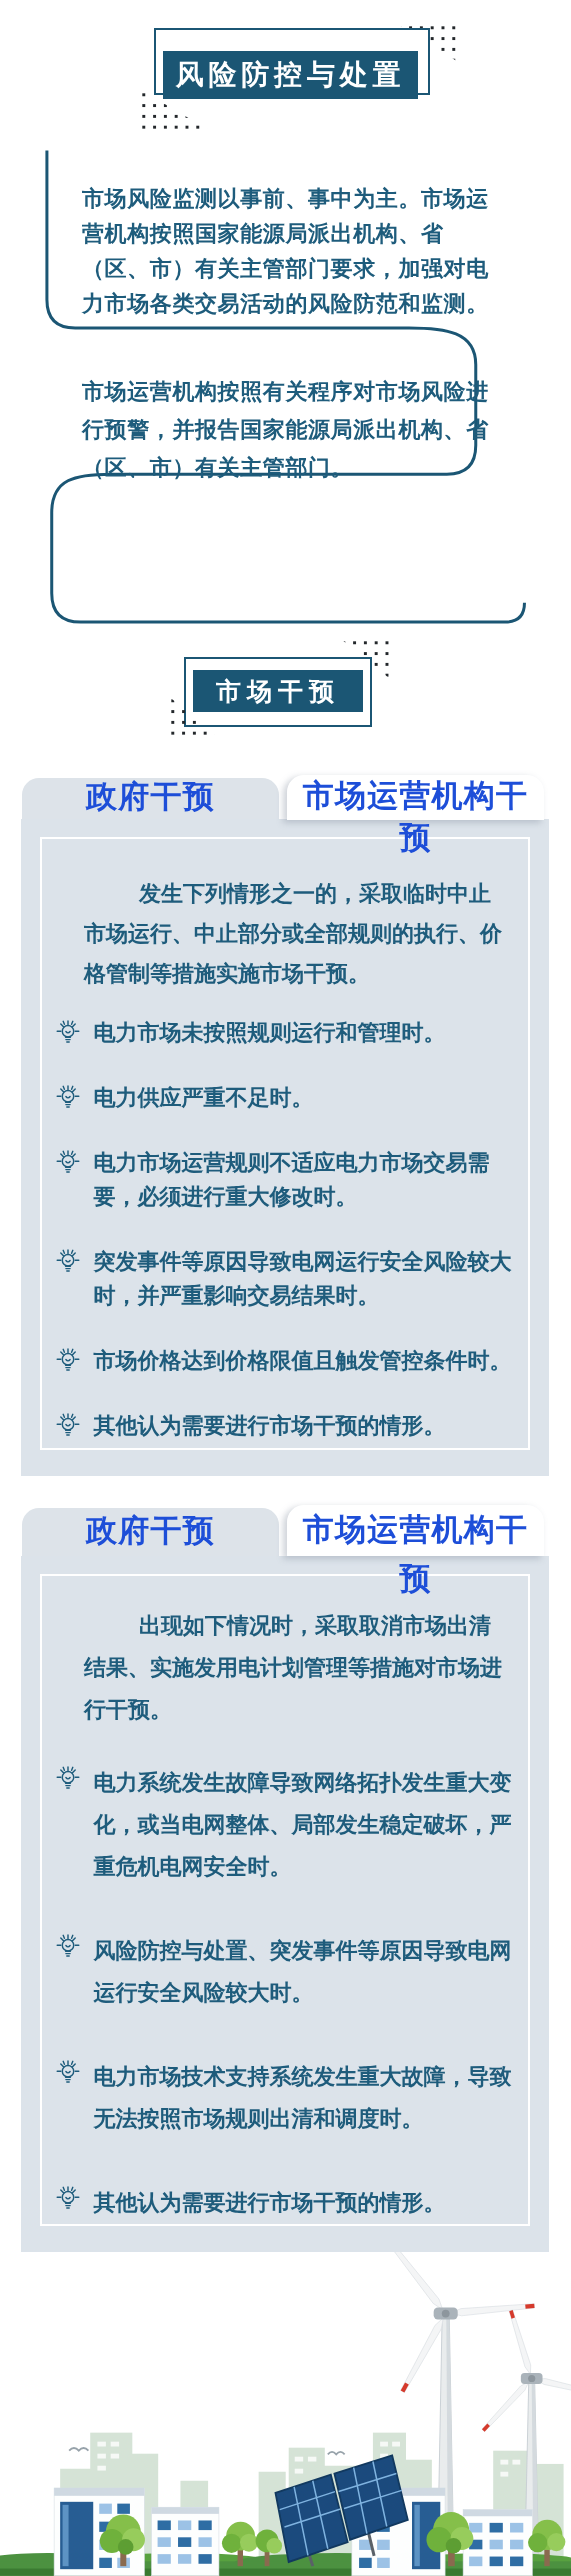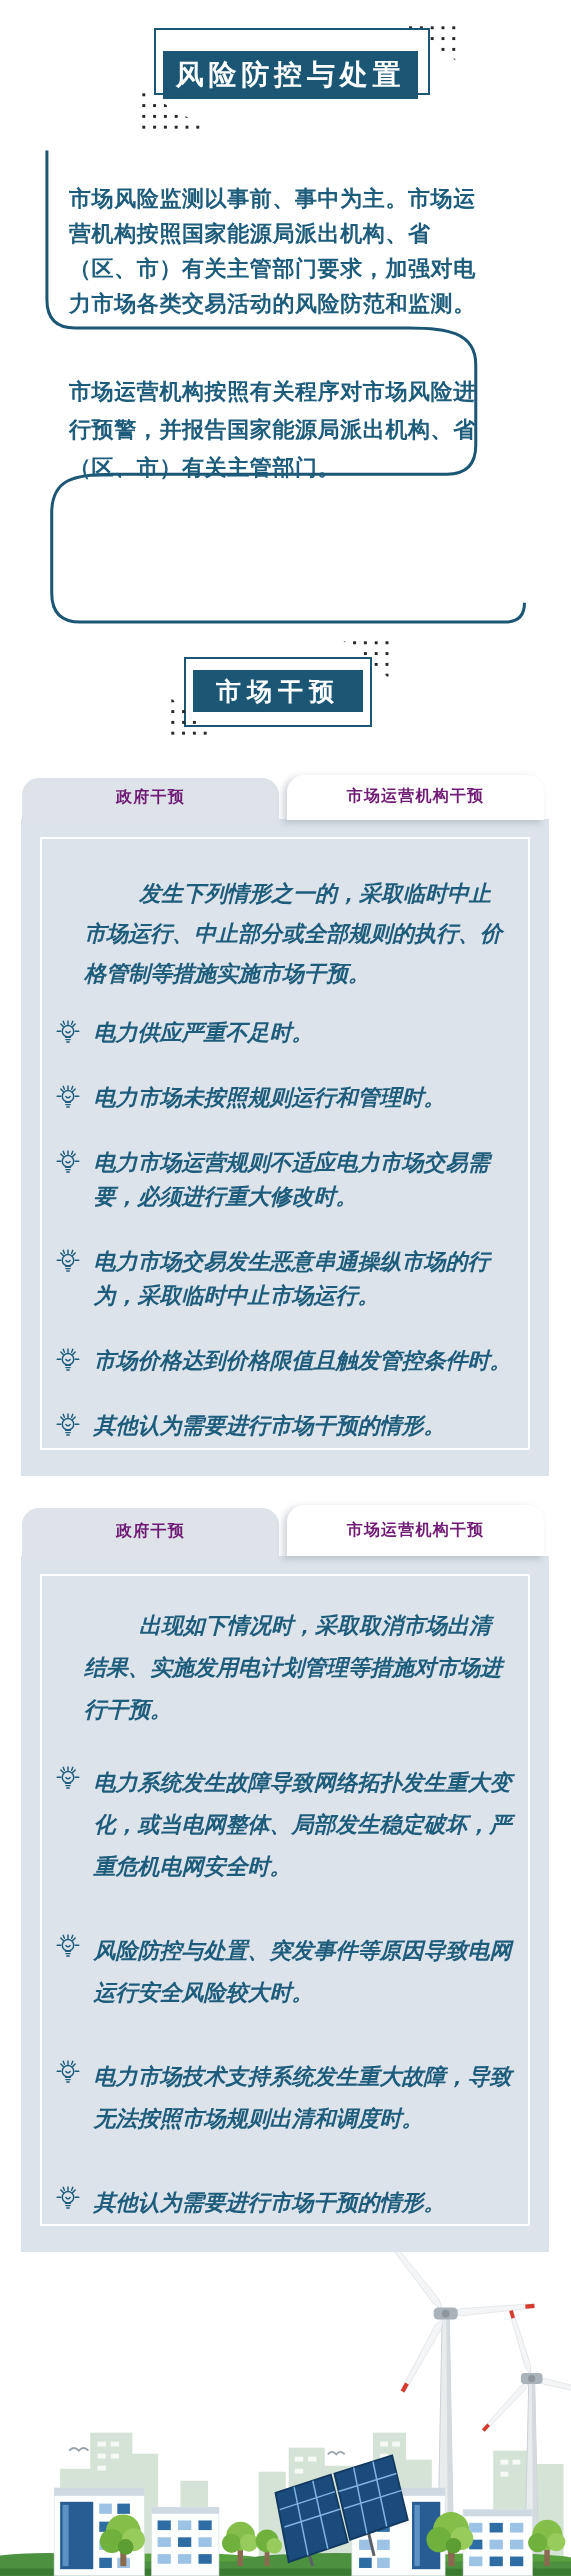--- a/index.html
+++ b/index.html
@@ -19,33 +19,33 @@
   #t1-solid{left:163px;top:51px;width:255px;height:48px;line-height:48px;font-size:28px;letter-spacing:4.8px;}
   #t1-dots-a{left:392px;top:20.4px;width:67px;height:42px;}
   #t1-dots-b{left:136px;top:87px;width:83px;height:49px;}
   #t2-outer{left:184px;top:657px;width:184px;height:66px;}
   #t2-solid{left:193px;top:670px;width:170px;height:42px;line-height:42px;font-size:25px;letter-spacing:6px;text-align:center;}
   #t2-dots-a{left:336px;top:635px;width:59px;height:48px;}
   #t2-dots-b{left:165px;top:693px;width:54px;height:46px;}
 
   
   #snake{position:absolute;left:0;top:0;width:572px;height:662px;}
-  .riskbox{position:absolute;left:69px;width:421px;color:#1e5c7c;font-size:22px;letter-spacing:0.6px;}
+  .riskbox{position:absolute;left:82px;width:421px;color:#1e5c7c;font-size:22px;letter-spacing:0.6px;}
   #riskbox-0{top:159px;line-height:35px;width:425px;}
   #riskbox-1{top:351px;line-height:38px;}
   #riskbox-2{top:504px;line-height:37px;}
 
   
-  .tab{position:absolute;text-align:center;color:#701a75;font-size:16px;letter-spacing:1.2px;
+  .tab{position:absolute;text-align:center;color:#1d4ed8;font-size:31px;letter-spacing:1.2px;
        border-radius:17px 17px 0 0;}
   .tab.gray{background:#dde3e9;z-index:1;}
   .tab.white{background:#ffffff;box-shadow:-3.6px 2.4px 6px rgba(120,132,148,.35);z-index:2;}
   .card{position:absolute;left:21px;width:528px;background:#dce3ea;}
   .frame{position:absolute;left:19px;right:19px;top:18px;bottom:26.5px;border:2.4px solid #ffffff;}
-  .content{position:absolute;left:35px;right:16px;font-style:italic;}
+  .content{position:absolute;left:35px;right:16px;}
   .intro{margin:0 0 21.7px 28px;text-indent:2.5em;color:#1e5c7c;font-size:22px;max-width:425px;}
   #card-0 .intro{line-height:40px;}
   #card-1 .intro{line-height:42px;margin-bottom:31px;}
   .item{display:flex;gap:8.4px;align-items:flex-start;}
   #card-0 .item{margin-bottom:31px;}
   #card-1 .item{margin-bottom:42px;}
   .item p{margin:0;color:#1e5c7c;font-size:22px;max-width:421px;}
   #card-0 .item p{line-height:34px;}
   #card-1 .item p{line-height:42px;}
   .bulb{flex:0 0 29px;padding-top:3px;}
@@ -94,54 +94,54 @@
 
       <div class="item">
         <span class="bulb">
           <svg width="24" height="28" viewBox="0 0 40 46" fill="none" stroke="#1e5c7c" stroke-width="2.4" stroke-linecap="round">
             <circle cx="20" cy="20" r="9.5"></circle>
               <path d="M16.5 20.5 q3.5 4.5 7 0"></path>
             <path d="M16 30 h8 M16.5 34 h7 M18 38 h4"></path>
               <path d="M2 20 h6 M32 20 h6"></path>
             <path d="M8 8 l4.5 4.5 M20 3 v6 M32 8 l-4.5 4.5 M12 3.5 l2 5 M28 3.5 l-2 5"></path>
           </svg></span>
+        <p>电力市场未按照规则运行和管理时。</p>
+      </div>
+      <div class="item">
+        <span class="bulb">
+          <svg width="24" height="28" viewBox="0 0 40 46" fill="none" stroke="#1e5c7c" stroke-width="2.4" stroke-linecap="round">
+            <circle cx="20" cy="20" r="9.5"></circle>
+              <path d="M16.5 20.5 q3.5 4.5 7 0"></path>
+            <path d="M16 30 h8 M16.5 34 h7 M18 38 h4"></path>
+              <path d="M2 20 h6 M32 20 h6"></path>
+            <path d="M8 8 l4.5 4.5 M20 3 v6 M32 8 l-4.5 4.5 M12 3.5 l2 5 M28 3.5 l-2 5"></path>
+          </svg></span>
         <p>电力供应严重不足时。</p>
       </div>
       <div class="item">
         <span class="bulb">
           <svg width="24" height="28" viewBox="0 0 40 46" fill="none" stroke="#1e5c7c" stroke-width="2.4" stroke-linecap="round">
             <circle cx="20" cy="20" r="9.5"></circle>
               <path d="M16.5 20.5 q3.5 4.5 7 0"></path>
             <path d="M16 30 h8 M16.5 34 h7 M18 38 h4"></path>
               <path d="M2 20 h6 M32 20 h6"></path>
             <path d="M8 8 l4.5 4.5 M20 3 v6 M32 8 l-4.5 4.5 M12 3.5 l2 5 M28 3.5 l-2 5"></path>
           </svg></span>
-        <p>电力市场未按照规则运行和管理时。</p>
-      </div>
-      <div class="item">
-        <span class="bulb">
-          <svg width="24" height="28" viewBox="0 0 40 46" fill="none" stroke="#1e5c7c" stroke-width="2.4" stroke-linecap="round">
-            <circle cx="20" cy="20" r="9.5"></circle>
-              <path d="M16.5 20.5 q3.5 4.5 7 0"></path>
-            <path d="M16 30 h8 M16.5 34 h7 M18 38 h4"></path>
-              <path d="M2 20 h6 M32 20 h6"></path>
-            <path d="M8 8 l4.5 4.5 M20 3 v6 M32 8 l-4.5 4.5 M12 3.5 l2 5 M28 3.5 l-2 5"></path>
-          </svg></span>
         <p>电力市场运营规则不适应电力市场交易需要，必须进行重大修改时。</p>
       </div>
       <div class="item">
         <span class="bulb">
           <svg width="24" height="28" viewBox="0 0 40 46" fill="none" stroke="#1e5c7c" stroke-width="2.4" stroke-linecap="round">
             <circle cx="20" cy="20" r="9.5"></circle>
               <path d="M16.5 20.5 q3.5 4.5 7 0"></path>
             <path d="M16 30 h8 M16.5 34 h7 M18 38 h4"></path>
               <path d="M2 20 h6 M32 20 h6"></path>
             <path d="M8 8 l4.5 4.5 M20 3 v6 M32 8 l-4.5 4.5 M12 3.5 l2 5 M28 3.5 l-2 5"></path>
           </svg></span>
-        <p>电力市场交易发生恶意串通操纵市场的行为，采取临时中止市场运行。</p>
+        <p>突发事件等原因导致电网运行安全风险较大时，并严重影响交易结果时。</p>
       </div>
       <div class="item">
         <span class="bulb">
           <svg width="24" height="28" viewBox="0 0 40 46" fill="none" stroke="#1e5c7c" stroke-width="2.4" stroke-linecap="round">
             <circle cx="20" cy="20" r="9.5"></circle>
               <path d="M16.5 20.5 q3.5 4.5 7 0"></path>
             <path d="M16 30 h8 M16.5 34 h7 M18 38 h4"></path>
               <path d="M2 20 h6 M32 20 h6"></path>
             <path d="M8 8 l4.5 4.5 M20 3 v6 M32 8 l-4.5 4.5 M12 3.5 l2 5 M28 3.5 l-2 5"></path>
           </svg></span>

